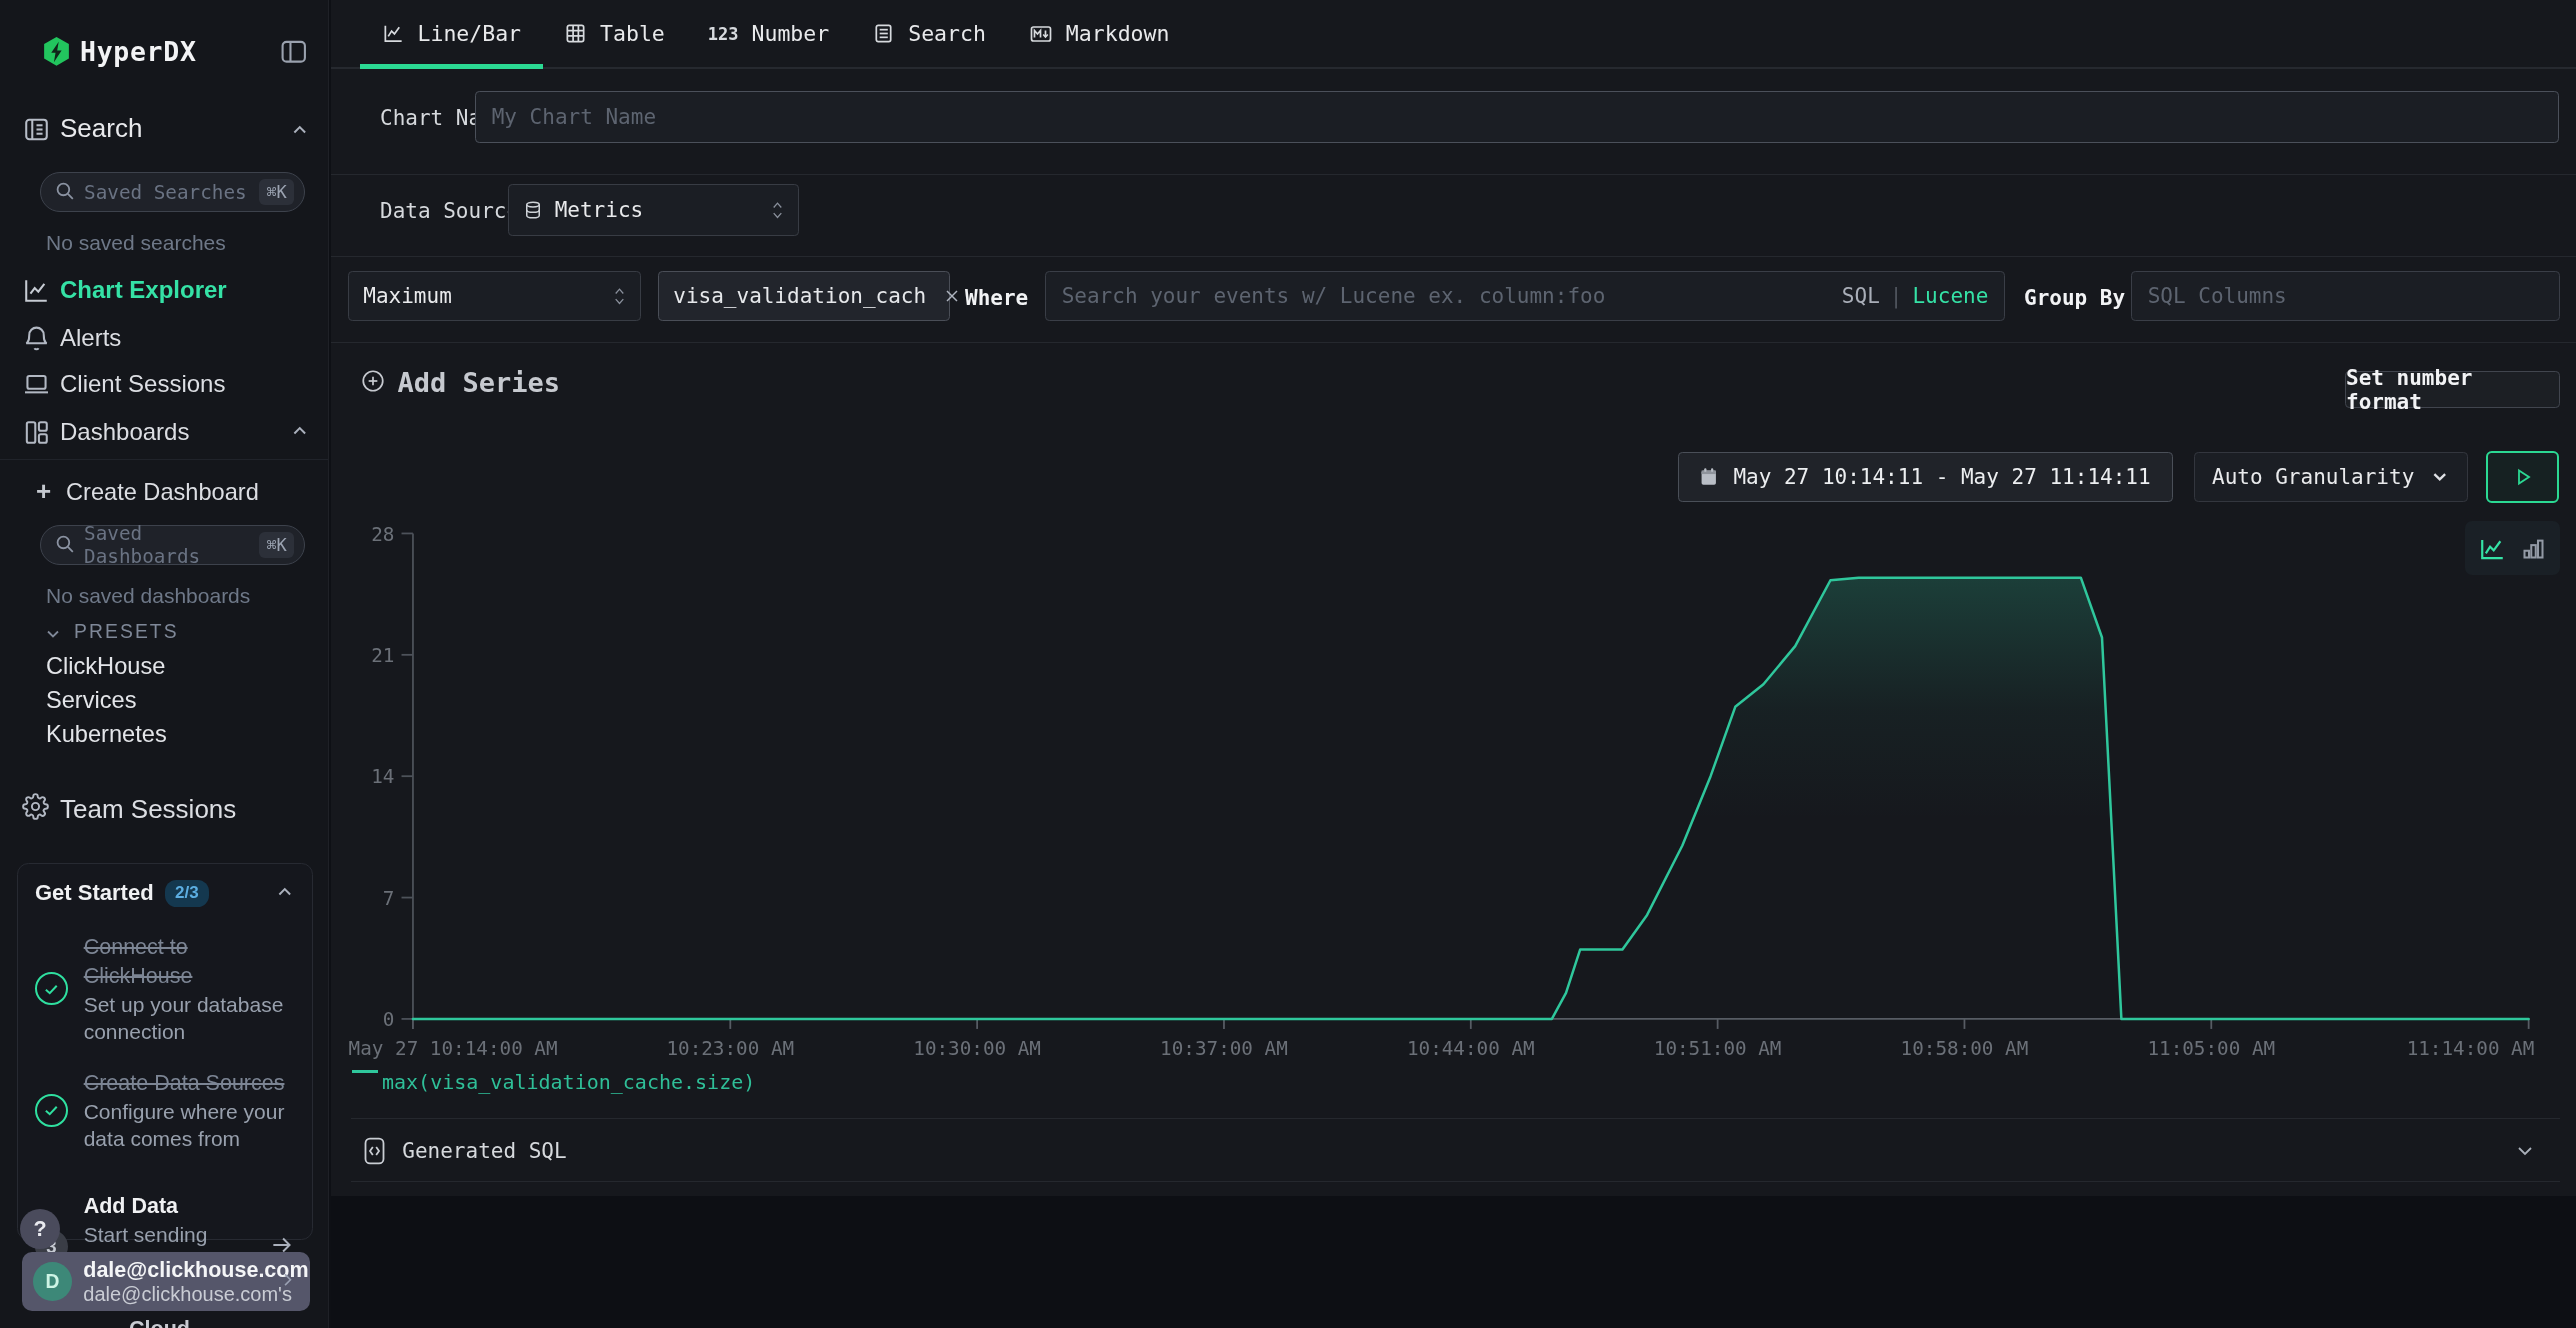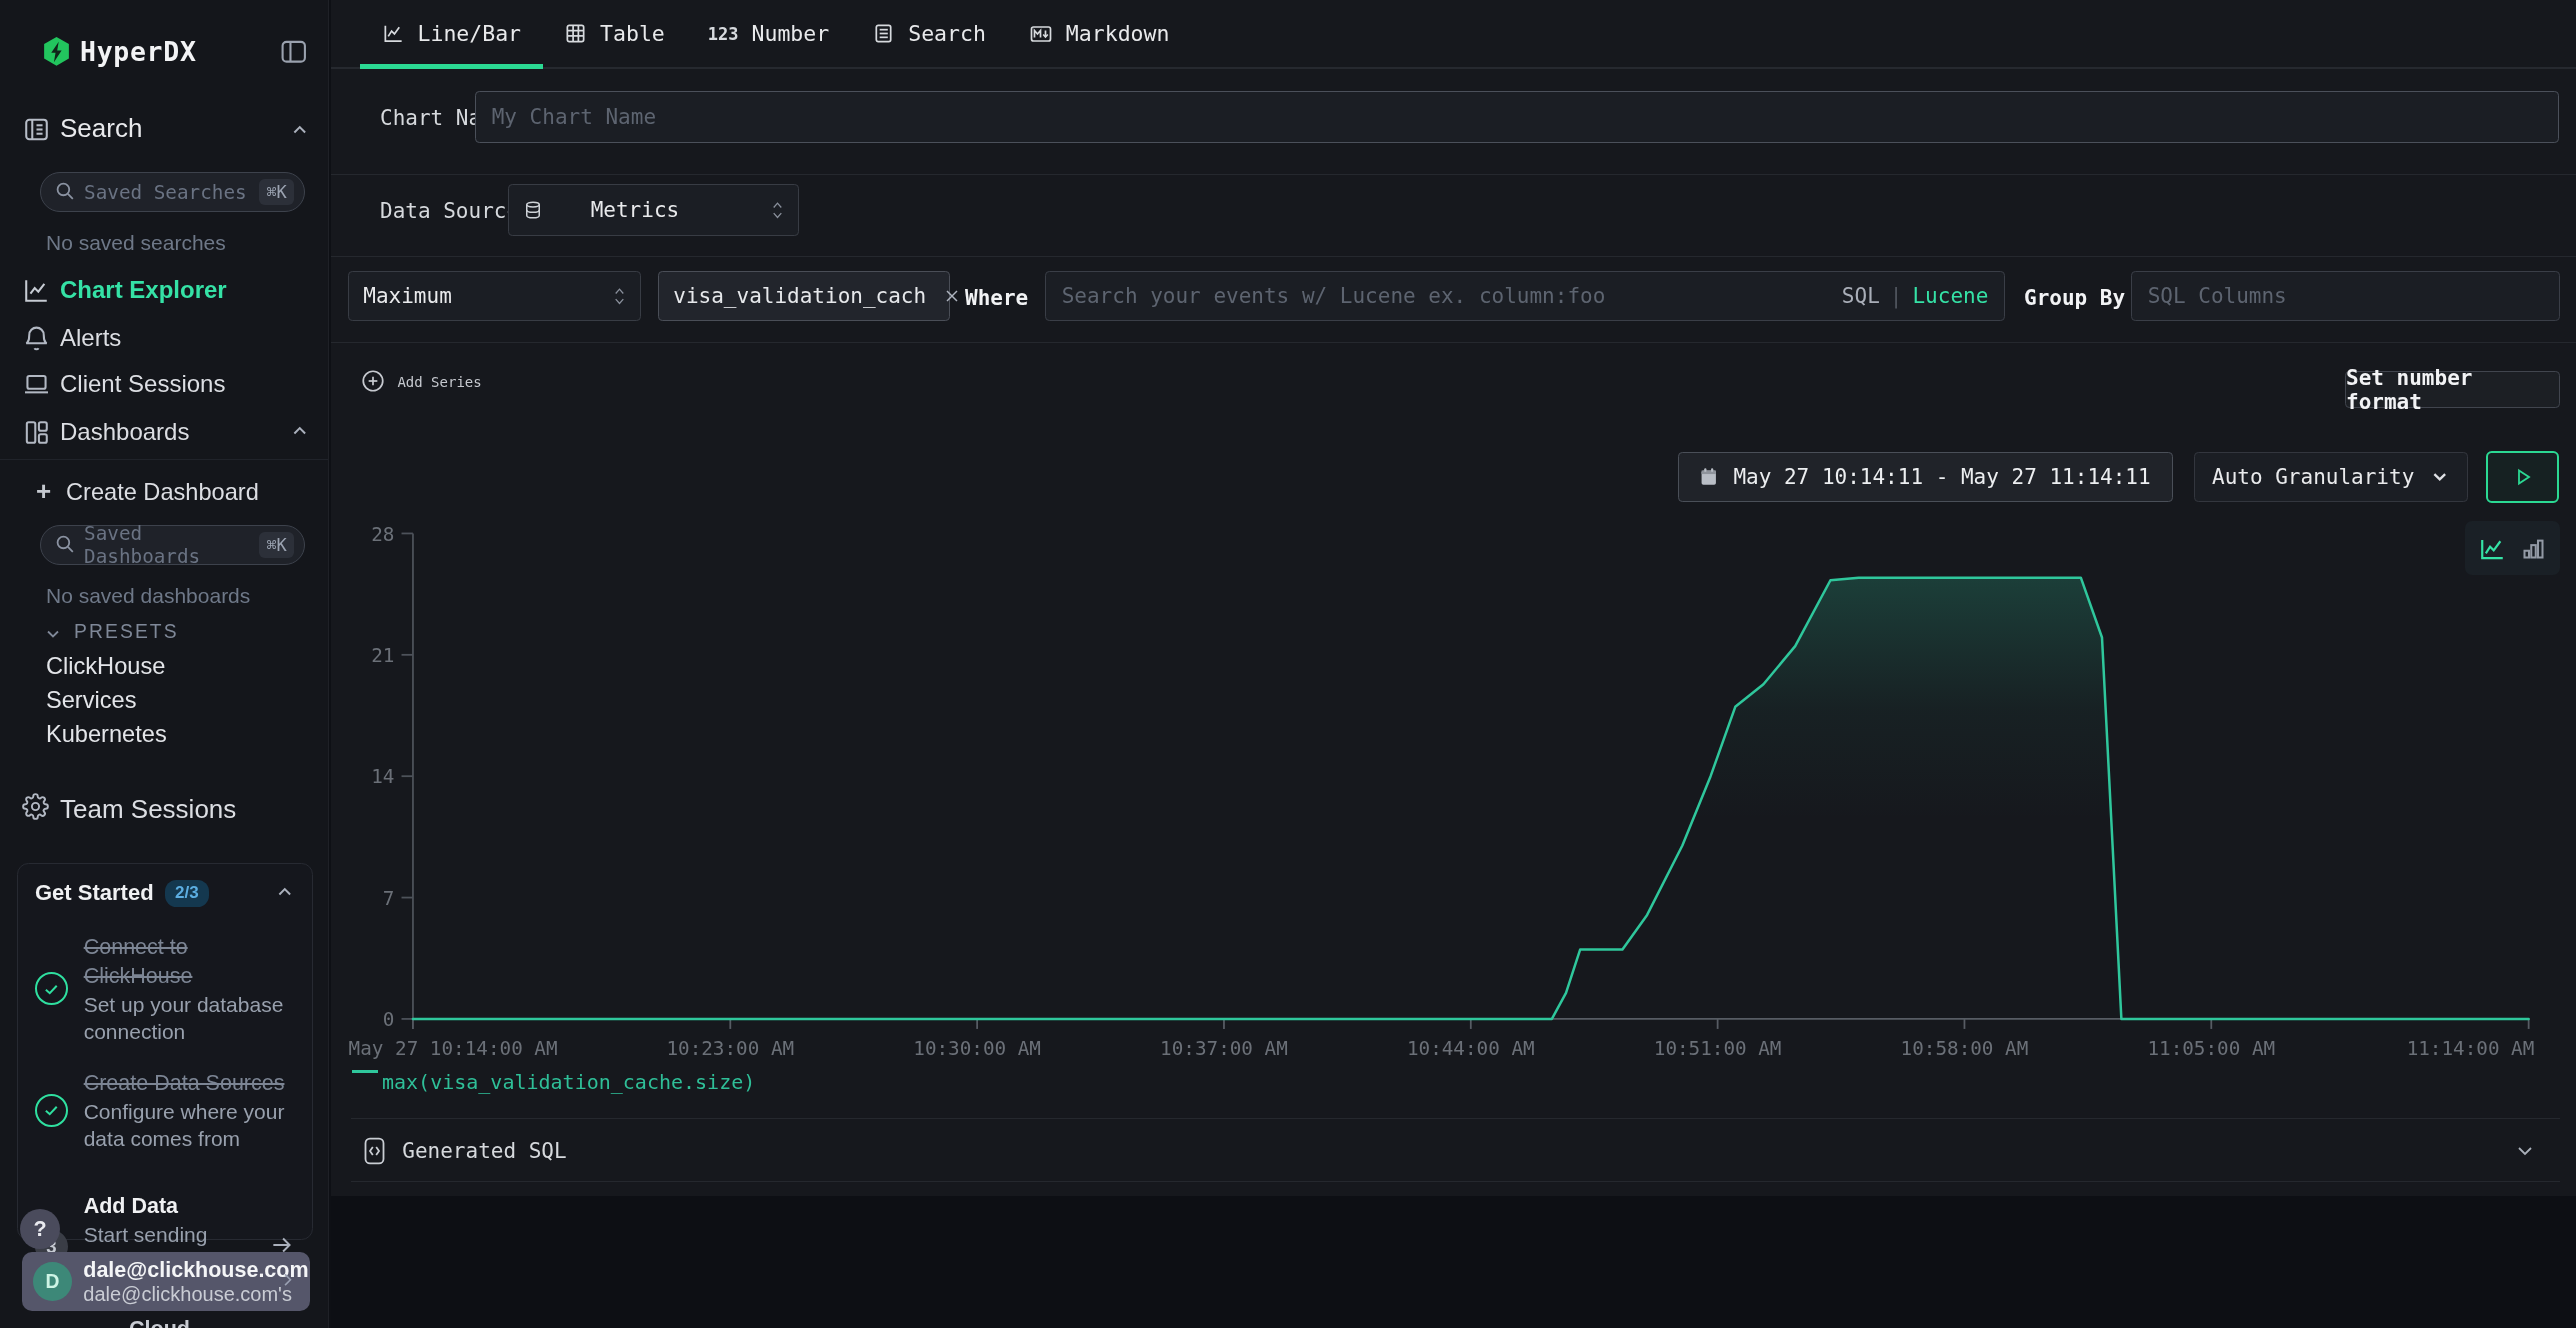--- a/index.html
+++ b/index.html
@@ -111,21 +111,21 @@
   .chip .val { font-size:21px; color:#e6e8eb; }
   .chip .x { margin-left:15.7px; color:#aeb4bf; cursor:pointer; display:flex; }
 
   .lang-toggle { display:flex; align-items:center; gap:10px; margin-left:13px; flex:0 0 auto; font-size:21px; }
   .lang-sql { color:#a9aeb8; cursor:pointer; }
   .lang-sep { color:#50555e; }
   .lang-lucene { color:#35e2a6; cursor:pointer; }
 
   .add-series { position:absolute; left:29px; top:362px; height:40px; display:flex; align-items:center;
                 gap:11.4px; color:#c6c9cf; cursor:pointer; }
-  .add-series .txt { font-size:14px; font-weight:normal; }
+  .add-series .txt { font-size:27px; font-weight:bold; }
 
   .btn-outline { position:absolute; background:#1c1f24; border:1.4px solid #41454e; border-radius:4.3px;
                  display:flex; align-items:center; justify-content:center; font-size:21px; font-weight:bold;
                  color:#f2f3f5; cursor:pointer; }
 
   .date-picker { position:absolute; left:1347px; top:452px; width:495px; height:50px; background:#202329;
                  border:1.4px solid #4a4f58; border-radius:4.3px; display:flex; align-items:center;
                  padding:0 18.6px; gap:14.3px; cursor:pointer; }
   .date-picker .cal { color:#b9bec6; display:flex; }
   .date-picker .val { font-size:21px; color:#eceef0; }
@@ -416,21 +416,21 @@
   </div>
 
   <div class="form-label" style="left:49px; top:106px;">Chart Name</div>
   <div class="text-input" style="left:144px; top:91px; width:2084px; height:52px; border-color:#4b505a;">
     <input placeholder="My Chart Name" style="">
   </div>
 
   <div class="hdivider" style="top:174px;"></div>
 
   <div class="form-label" style="left:49px; top:199px;">Data Source</div>
-  <div class="select-box" style="left:177px; top:184px; width:291px; height:52px;gap:36px;">
+  <div class="select-box" style="left:177px; top:184px; width:291px; height:52px;">
     <span style="color:#cfd3d8; display:flex; margin-right:11.4px;">
       <svg width="20" height="20" viewBox="0 0 24 24" fill="none" stroke="currentColor" stroke-width="1.8">
           <ellipse cx="12" cy="5.5" rx="7.5" ry="2.8"></ellipse>
           <path d="M4.5 5.5v13c0 1.6 3.4 2.8 7.5 2.8s7.5-1.2 7.5-2.8v-13"></path>
           <path d="M4.5 12c0 1.6 3.4 2.8 7.5 2.8s7.5-1.2 7.5-2.8"></path>
         </svg>
     </span>
     <span class="val">Metrics</span>
     <span class="updown">
       <svg width="13" height="8.6" viewBox="0 0 24 14" fill="none" stroke="currentColor" stroke-width="2.4">

